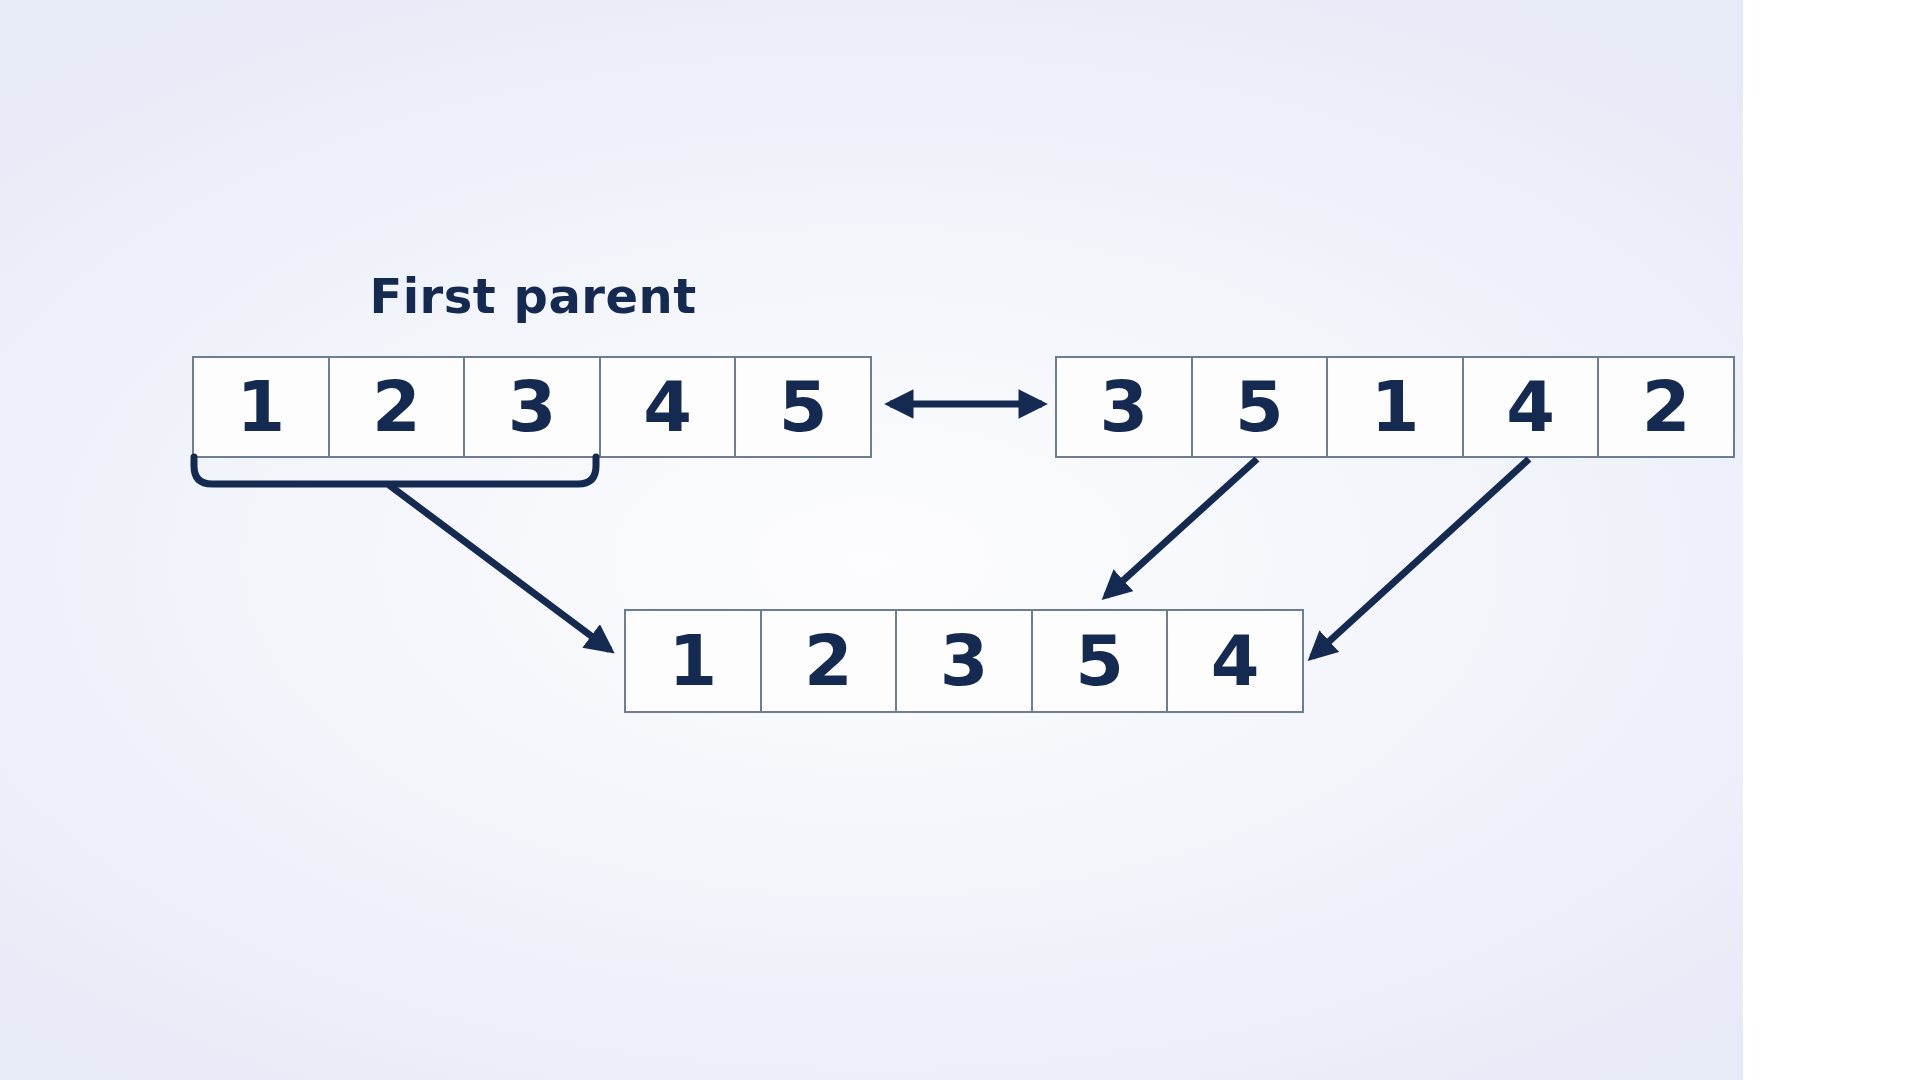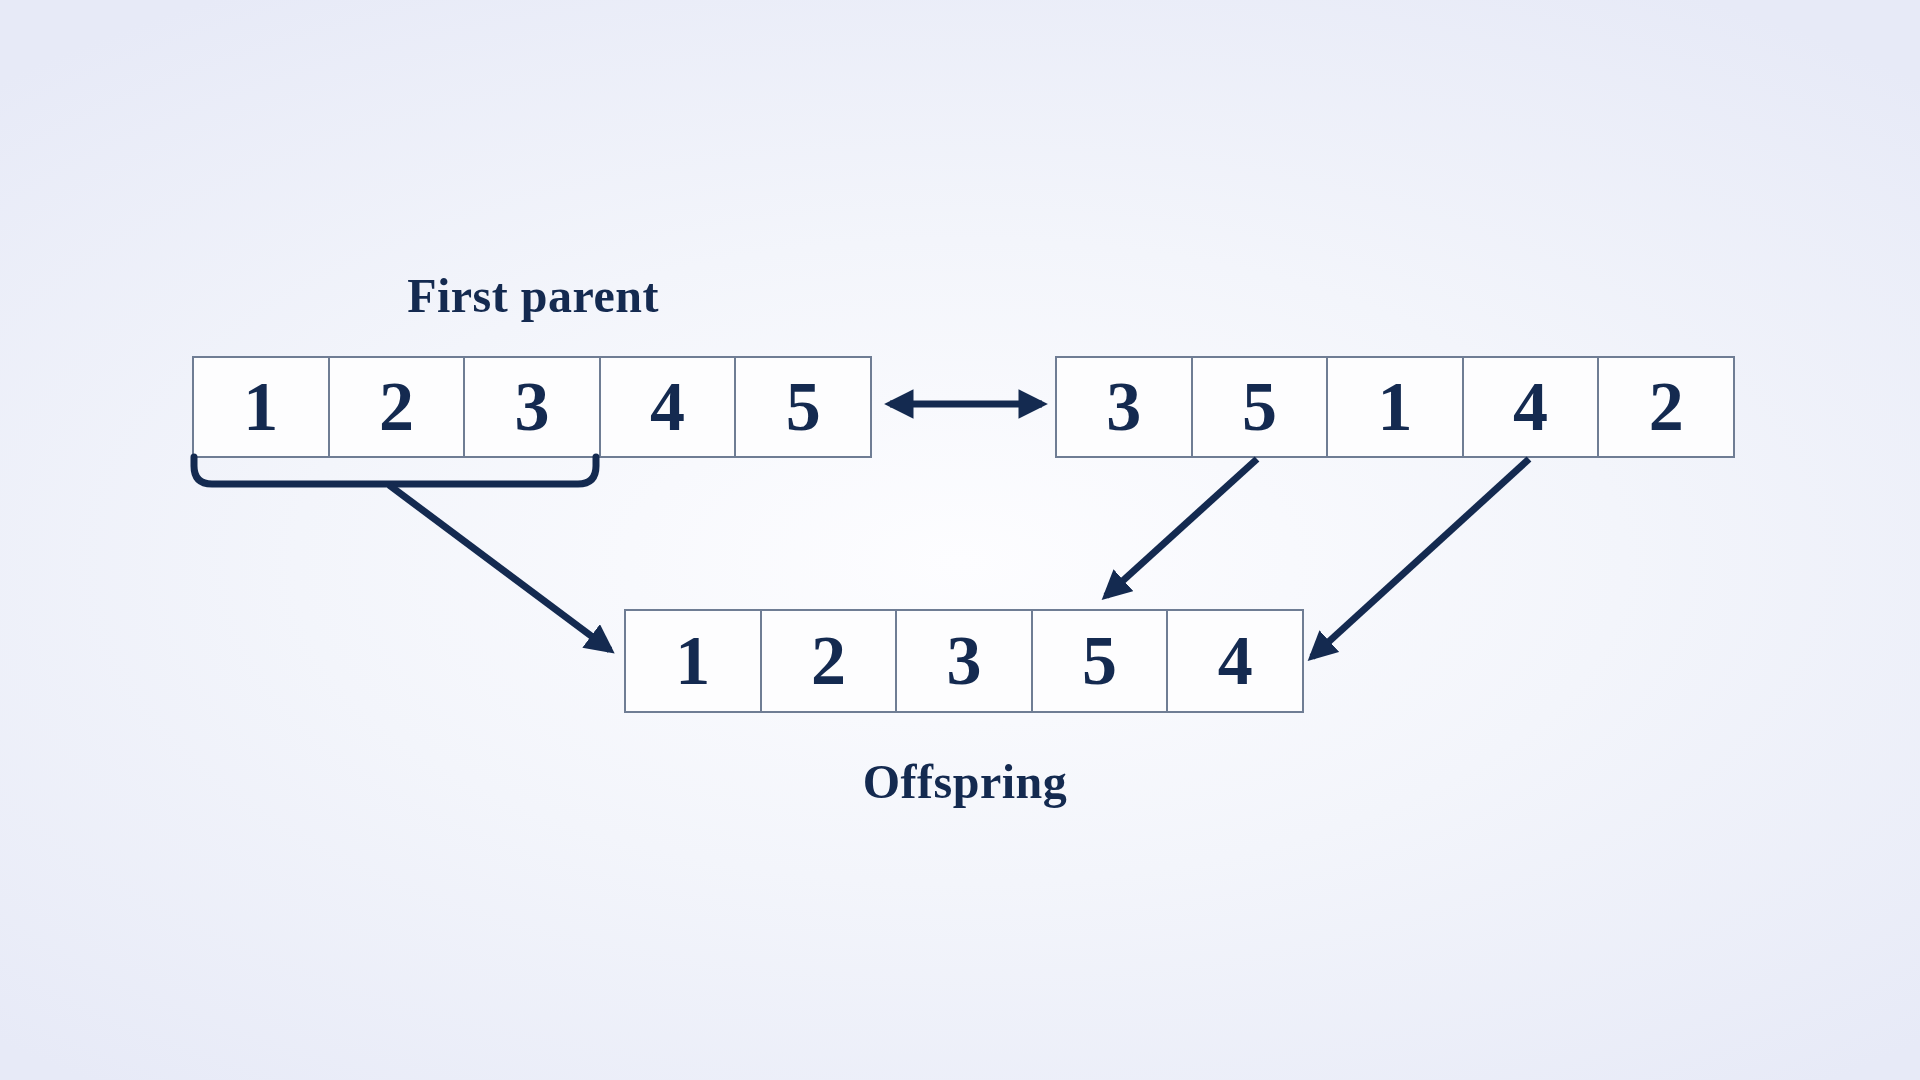--- a/index.html
+++ b/index.html
@@ -5,25 +5,24 @@
   html, body {
     margin: 0;
     padding: 0;
     width: 1920px;
     height: 1080px;
     overflow: hidden;
     font-family: "DejaVu Sans", "Liberation Sans", sans-serif;
   }
   .stage {
     position: relative;
-    width: 1920px;
+    width: 1743px;
     height: 1080px;
     background: radial-gradient(ellipse 72% 62% at 50% 52%,
                 var(--bg-center) 0%, var(--bg-mid) 48%, var(--bg-edge) 100%);
-    font-family: Liberation Serif, serif;
   }
   .lbl {
     position: absolute;
     width: 500px;
     text-align: center;
     font-size: 48px;
     font-weight: bold;
     line-height: 1;
     color: var(--navy);
     letter-spacing: 0.5px;
@@ -93,21 +92,20 @@
   </div>
 
   <div class="row row-offspring">
     <div class="cell">1</div>
     <div class="cell">2</div>
     <div class="cell">3</div>
     <div class="cell">5</div>
     <div class="cell">4</div>
   </div>
 
-  <div class="lbl lbl-offspring">Offspring</div>
 
   <svg class="overlay" viewBox="0 0 1920 1080" xmlns="http://www.w3.org/2000/svg">
     <defs>
       <marker id="ah" viewBox="0 0 10 10" refX="8" refY="5" markerWidth="4.2" markerHeight="4.2" orient="auto-start-reverse">
         <path class="ah" d="M 0 0 L 10 5 L 0 10 z"></path>
       </marker>
     </defs>
 
     <line class="stroke" x1="890" y1="404" x2="1042" y2="404" marker-start="url(#ah)" marker-end="url(#ah)"></line>
 

